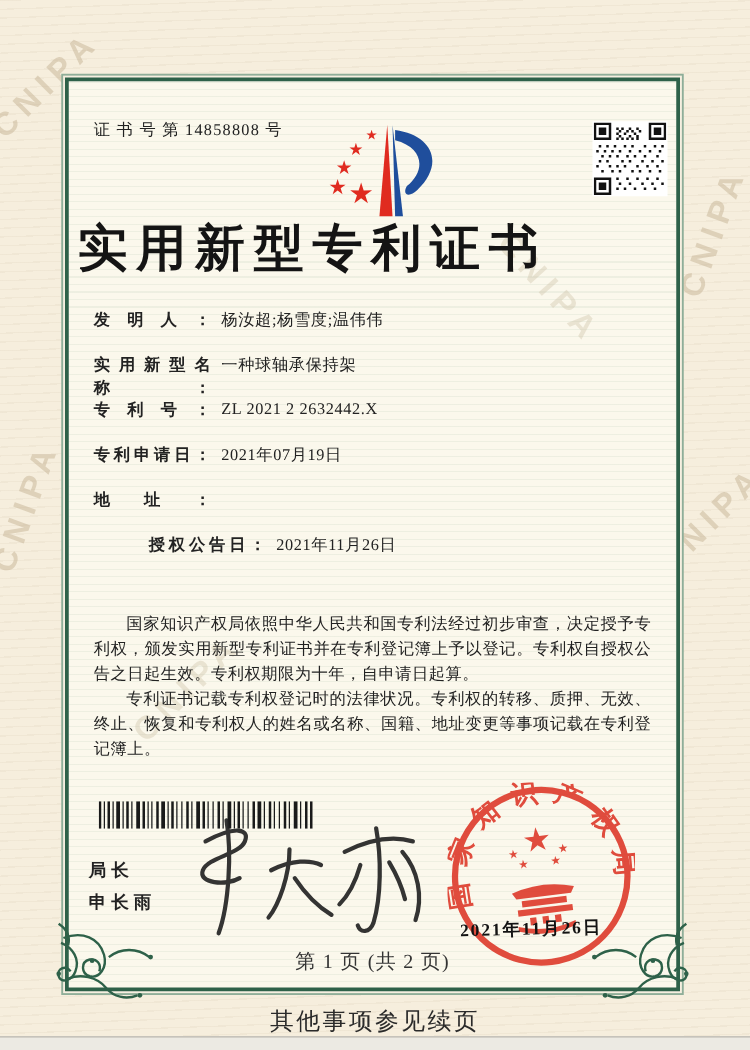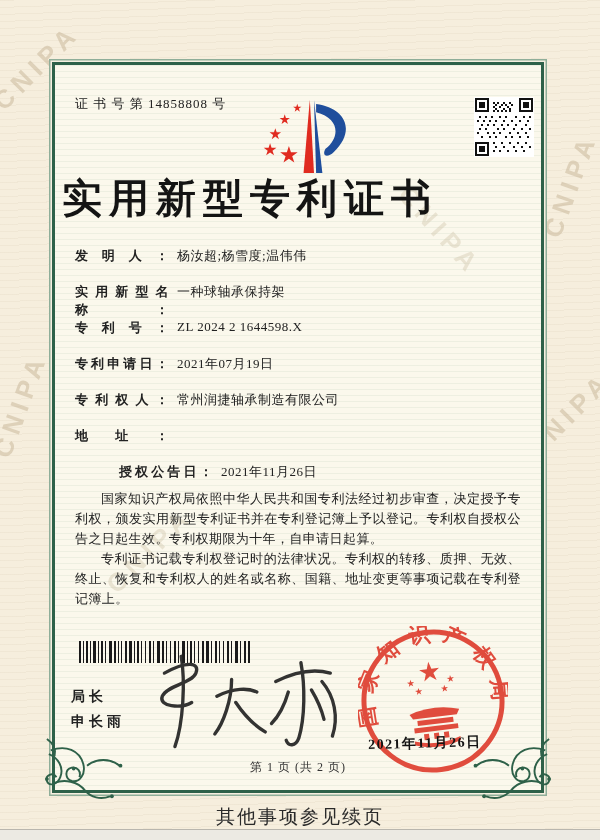--- a/index.html
+++ b/index.html
@@ -53,21 +53,21 @@
   .barcode{position:absolute; left:24px; top:576px;}
   .signature{position:absolute; left:80px; top:585px; pointer-events:none;}
   .director{position:absolute; left:16px; top:619px; font-family:"Liberation Sans",sans-serif;
     font-size:14px; font-weight:700; letter-spacing:4px; color:#222; line-height:25px;}
   .seal{position:absolute; left:303px; top:561px; opacity:0.96;}
   .seal-date{
     position:absolute; left:313px; top:669px; width:160px;
     font-size:14px; font-weight:700; letter-spacing:1.5px; color:#131313; transform:rotate(-1.5deg);
   }
   .page-info{position:absolute; left:0; top:694px; width:100%; text-align:center;
-    font-size:12px; letter-spacing:1px; color:#333;}
+    font-size:16px; letter-spacing:1px; color:#333;}
   .footer-note{position:absolute; left:0; top:804px; width:100%; text-align:center;
     font-size:19px; letter-spacing:2px; color:#2a2a2a;}
   .page-edge{position:absolute; left:0; top:829px; width:100%; height:11px;
     background:#eceae3; border-top:1px solid #b9b6ae;}
 </style>
 </head>
 <body>
 
 <div class="page">
 
@@ -157,29 +157,25 @@
       <div class="field-row">
         <span class="flabel">发明人：</span>
         <span class="fvalue">杨汝超;杨雪度;温伟伟</span>
       </div>
       <div class="field-row">
         <span class="flabel">实用新型名称：</span>
         <span class="fvalue">一种球轴承保持架</span>
       </div>
       <div class="field-row">
         <span class="flabel">专利号：</span>
-        <span class="fvalue">ZL 2024 2 1644598.X</span>
+        <span class="fvalue">ZL 2021 2 2632442.X</span>
       </div>
       <div class="field-row">
         <span class="flabel">专利申请日：</span>
         <span class="fvalue">2021年07月19日</span>
-      </div>
-      <div class="field-row">
-        <span class="flabel">专利权人：</span>
-        <span class="fvalue">常州润捷轴承制造有限公司</span>
       </div>
       <div class="field-row">
         <span class="flabel">地址：</span>
       </div>
       <div class="field-row grant-row">
         <span class="flabel">授权公告日：</span>
         <span class="fvalue">2021年11月26日</span>
       </div>
     </div>
 

